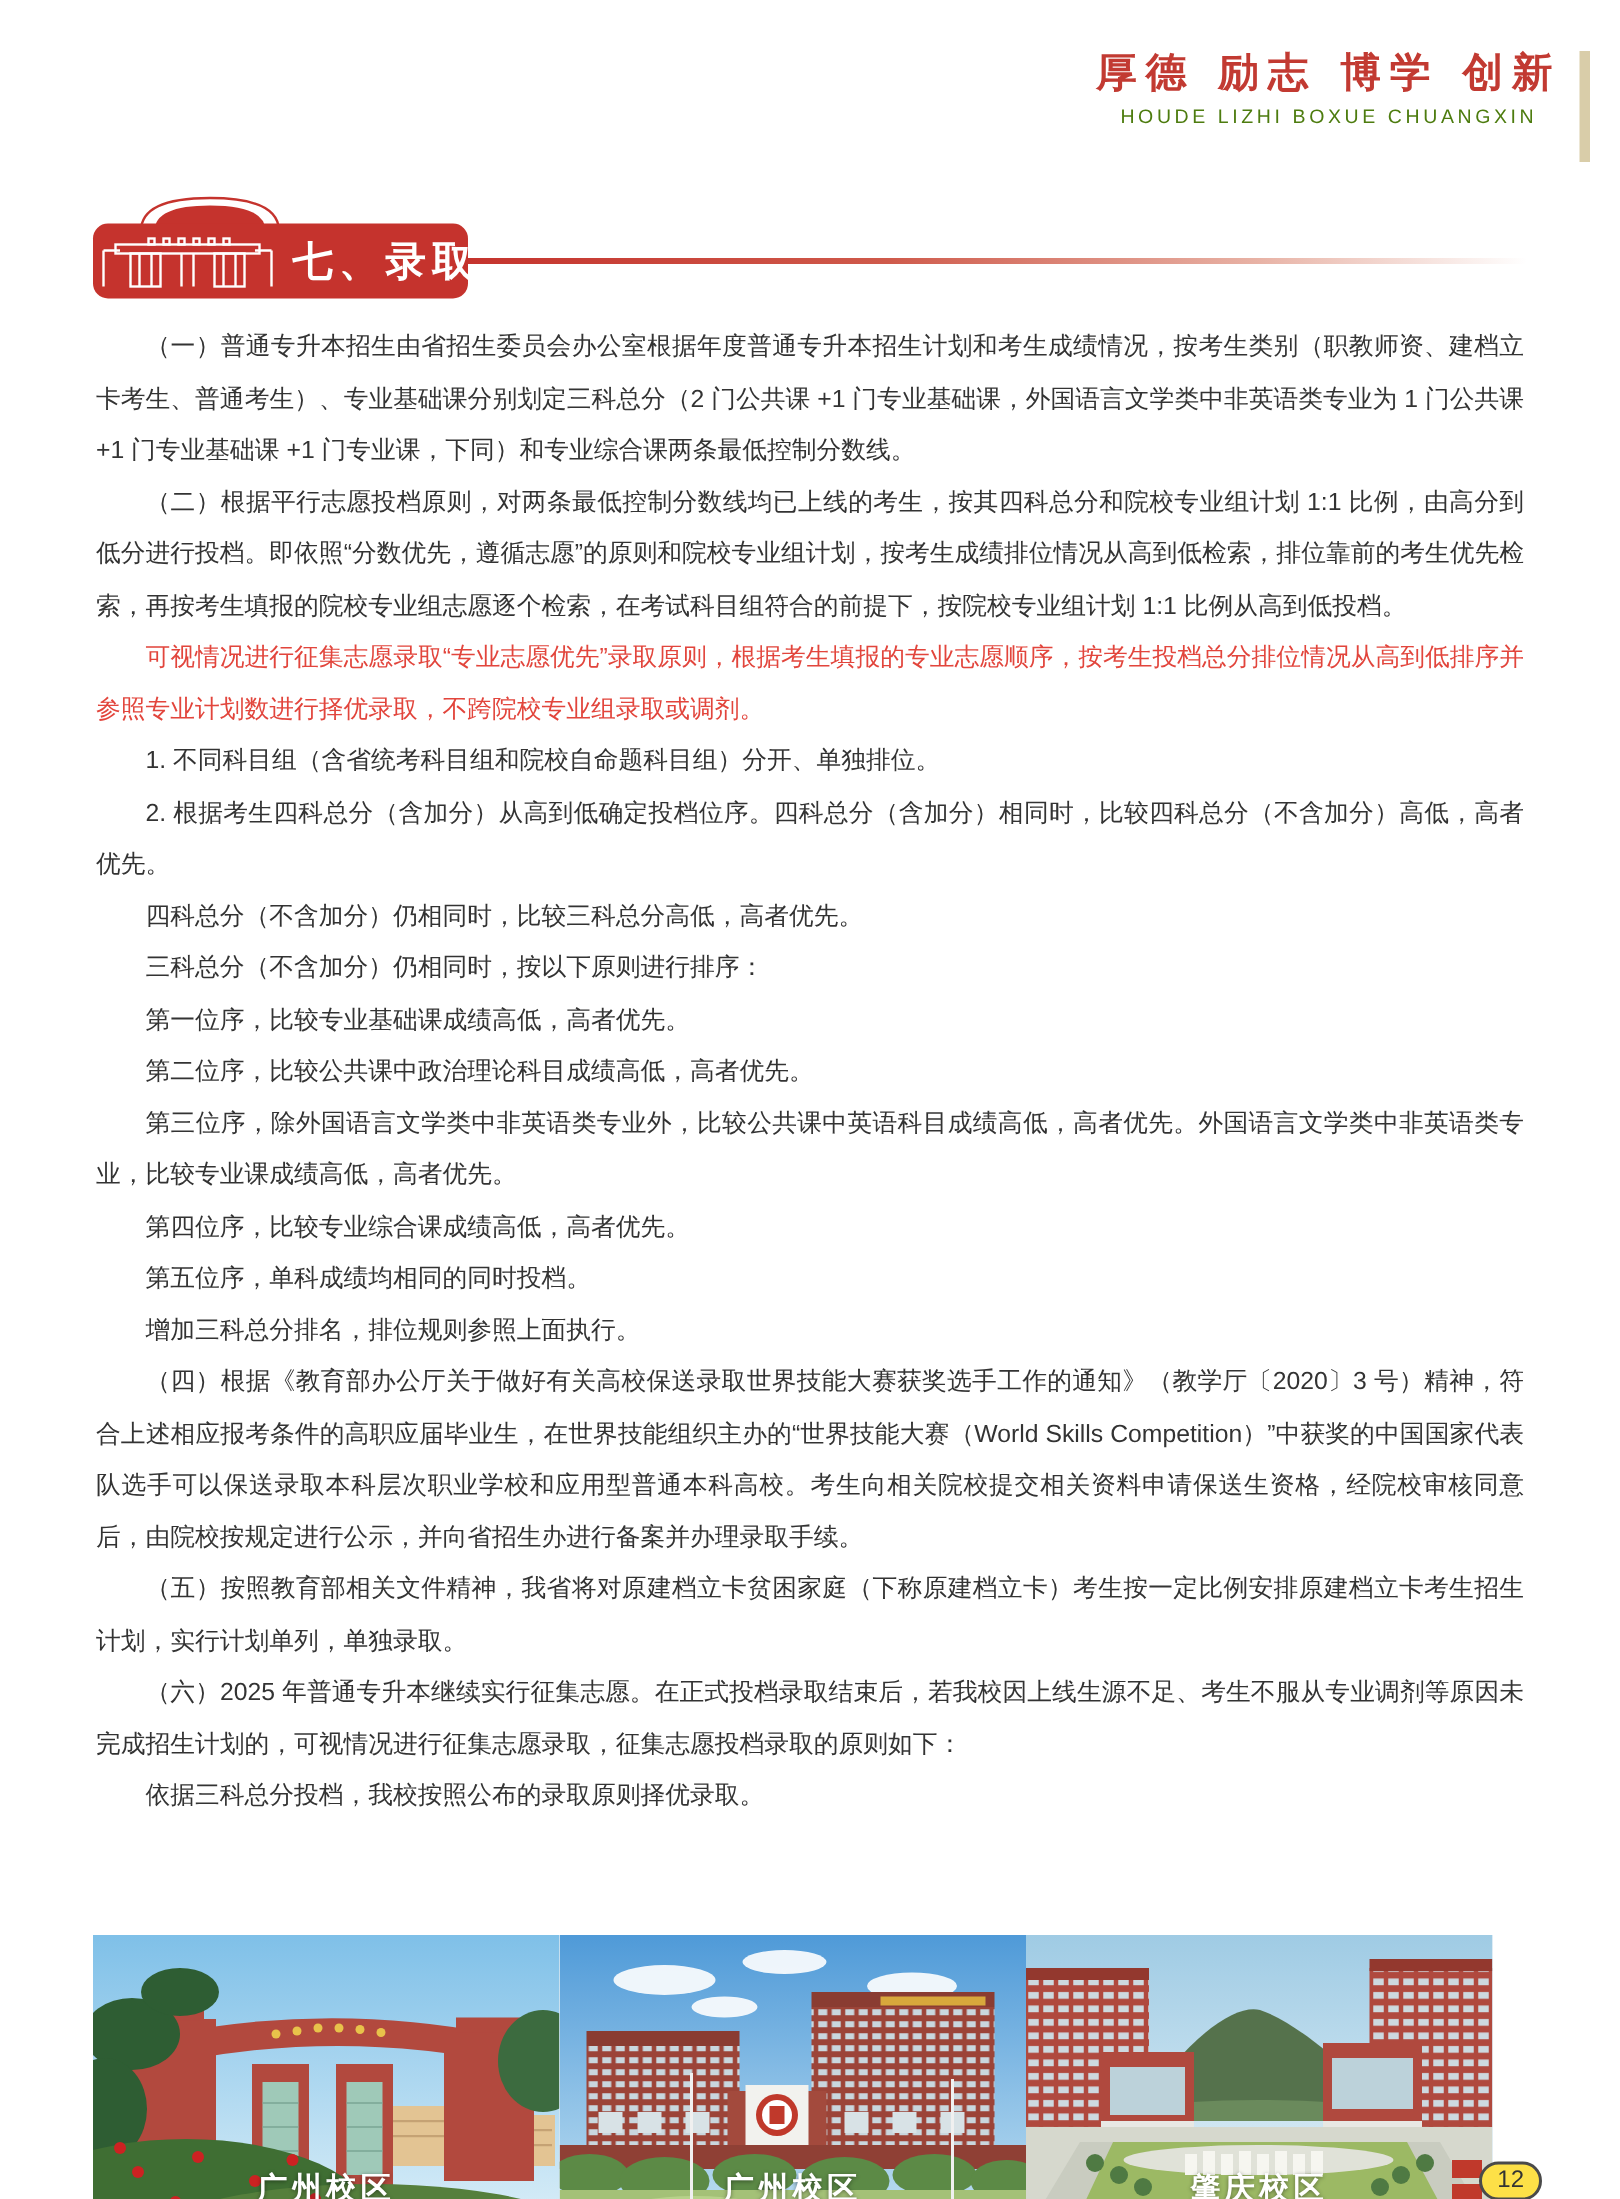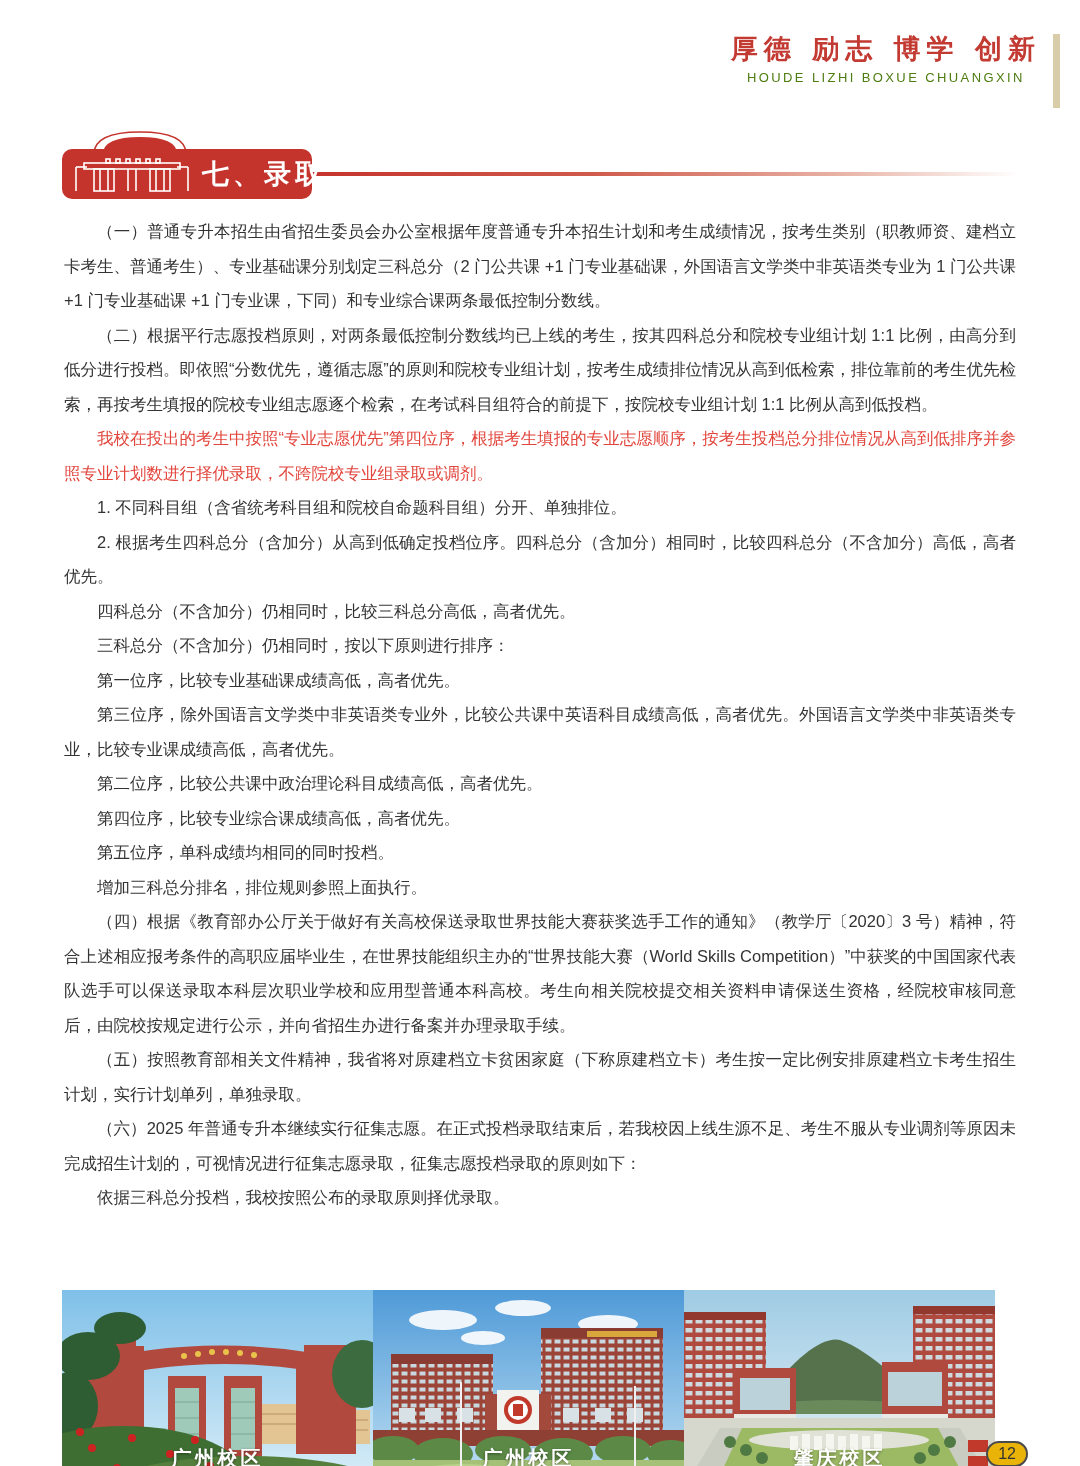--- a/index.html
+++ b/index.html
@@ -29,21 +29,21 @@
   }
   .slogan-bar { width: 7px; height: 74px; background: #d9cda9; margin-top: 2px; }
 
   
   .section-header { position: absolute; top: 133px; left: 62px; width: 956px; height: 50px; }
   .dome { position: absolute; left: 26px; top: -21px; z-index: 1; }
   .banner {
     position: absolute; left: 0; top: 0; z-index: 2;
     width: 250px; height: 50px;
     background: #c5332d; border-radius: 10px;
-    display: flex; align-items: center;
+    display: flex; align-items: center; justify-content: center;
   }
   .gate-icon { margin-left: 10px; flex: 0 0 auto; }
   .banner-title {
     color: #ffffff; font-size: 27px; font-weight: 700;
     letter-spacing: 4px; margin-left: 10px; white-space: nowrap;
   }
   .header-line {
     position: absolute; left: 246px; top: 23px; z-index: 1;
     width: 710px; height: 4px; border-radius: 2px;
     background: linear-gradient(to right, #c5332d 0%, #cf5a4b 40%, #e8b3a6 75%, rgba(244,226,221,0) 100%);
@@ -66,21 +66,21 @@
     position: absolute; bottom: 16px; left: 0; width: 100%;
     text-align: center; color: #ffffff; font-size: 20px; font-weight: 700;
     letter-spacing: 3px; text-shadow: 0 1px 3px rgba(0,0,0,0.45);
   }
 
   
   .page-num {
     position: absolute; right: 52px; bottom: 15px;
     border: 2px solid #4a4a4a; border-radius: 14px;
     padding: 0 10px; font-size: 16px; line-height: 22px; color: #333;
-    background: #eab308;
+    background: #fde047;
   }
 </style>
 </head>
 <body>
 
 <div class="page">
 
   <div class="slogan">
     <div class="slogan-textblock">
       <div class="slogan-cn">厚德 励志 博学 创新</div>
@@ -119,28 +119,28 @@
         </g>
       </svg>
       <div class="banner-title">七、录取</div>
     </div>
     <div class="header-line"></div>
   </div>
 
   <div class="body-text">
       <p class="">（一）普通专升本招生由省招生委员会办公室根据年度普通专升本招生计划和考生成绩情况，按考生类别（职教师资、建档立卡考生、普通考生）、专业基础课分别划定三科总分（2 门公共课 +1 门专业基础课，外国语言文学类中非英语类专业为 1 门公共课 +1 门专业基础课 +1 门专业课，下同）和专业综合课两条最低控制分数线。</p>
       <p class="">（二）根据平行志愿投档原则，对两条最低控制分数线均已上线的考生，按其四科总分和院校专业组计划 1:1 比例，由高分到低分进行投档。即依照“分数优先，遵循志愿”的原则和院校专业组计划，按考生成绩排位情况从高到低检索，排位靠前的考生优先检索，再按考生填报的院校专业组志愿逐个检索，在考试科目组符合的前提下，按院校专业组计划 1:1 比例从高到低投档。</p>
-      <p class="red">我校在投出的考生中按照“专业志愿优先”第四位序，根据考生填报的专业志愿顺序，按考生投档总分排位情况从高到低排序并参照专业计划数进行择优录取，不跨院校专业组录取或调剂。</p>
+      <p class="red">可视情况进行征集志愿录取“专业志愿优先”录取原则，根据考生填报的专业志愿顺序，按考生投档总分排位情况从高到低排序并参照专业计划数进行择优录取，不跨院校专业组录取或调剂。</p>
       <p class="">1. 不同科目组（含省统考科目组和院校自命题科目组）分开、单独排位。</p>
       <p class="">2. 根据考生四科总分（含加分）从高到低确定投档位序。四科总分（含加分）相同时，比较四科总分（不含加分）高低，高者优先。</p>
       <p class="">四科总分（不含加分）仍相同时，比较三科总分高低，高者优先。</p>
       <p class="">三科总分（不含加分）仍相同时，按以下原则进行排序：</p>
       <p class="">第一位序，比较专业基础课成绩高低，高者优先。</p>
+      <p class="">第二位序，比较公共课中政治理论科目成绩高低，高者优先。</p>
       <p class="">第三位序，除外国语言文学类中非英语类专业外，比较公共课中英语科目成绩高低，高者优先。外国语言文学类中非英语类专业，比较专业课成绩高低，高者优先。</p>
-      <p class="">第二位序，比较公共课中政治理论科目成绩高低，高者优先。</p>
       <p class="">第四位序，比较专业综合课成绩高低，高者优先。</p>
       <p class="">第五位序，单科成绩均相同的同时投档。</p>
       <p class="">增加三科总分排名，排位规则参照上面执行。</p>
       <p class="">（四）根据《教育部办公厅关于做好有关高校保送录取世界技能大赛获奖选手工作的通知》（教学厅〔2020〕3 号）精神，符合上述相应报考条件的高职应届毕业生，在世界技能组织主办的“世界技能大赛（World Skills Competition）”中获奖的中国国家代表队选手可以保送录取本科层次职业学校和应用型普通本科高校。考生向相关院校提交相关资料申请保送生资格，经院校审核同意后，由院校按规定进行公示，并向省招生办进行备案并办理录取手续。</p>
       <p class="">（五）按照教育部相关文件精神，我省将对原建档立卡贫困家庭（下称原建档立卡）考生按一定比例安排原建档立卡考生招生计划，实行计划单列，单独录取。</p>
       <p class="">（六）2025 年普通专升本继续实行征集志愿。在正式投档录取结束后，若我校因上线生源不足、考生不服从专业调剂等原因未完成招生计划的，可视情况进行征集志愿录取，征集志愿投档录取的原则如下：</p>
       <p class="">依据三科总分投档，我校按照公布的录取原则择优录取。</p>
     </div>
 
   <div class="photos">

